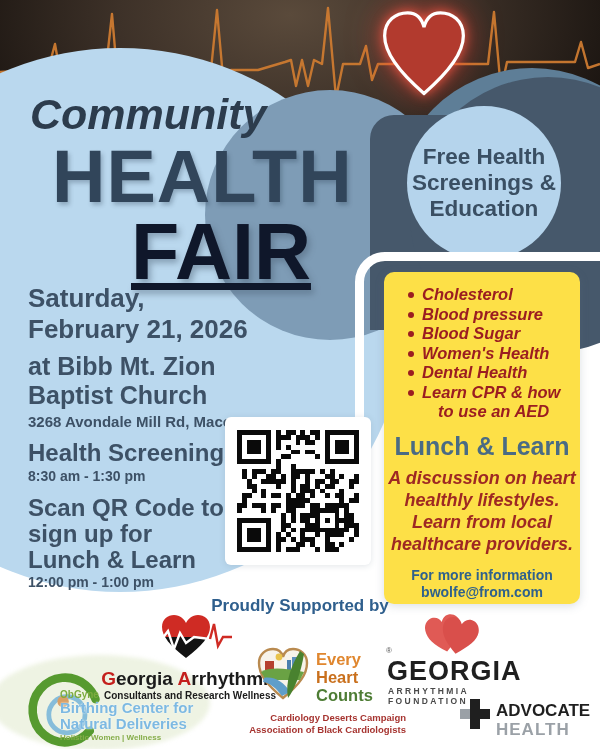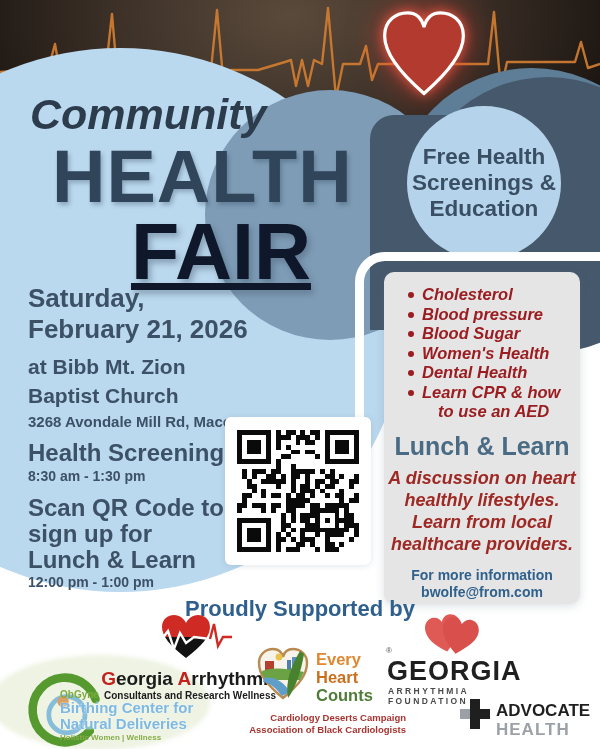--- a/index.html
+++ b/index.html
@@ -17,34 +17,34 @@
   
   .blob{left:-165px;top:48px;width:570px;height:544px;border-radius:50%;background:#bad8ee;}
   .steel-circle{left:205px;top:90px;width:250px;height:250px;border-radius:50%;background:#7e9cb6;}
   .crescent{left:392px;top:68px;width:280px;height:280px;border-radius:50%;background:#5e7e97;}
   .slate-rect{left:370px;top:115px;width:240px;height:215px;background:#46586b;border-radius:24px 0 0 0;}
   .slate-circle{left:410px;top:77px;width:276px;height:276px;border-radius:50%;background:#46586b;}
   .free-circle{left:407px;top:106px;width:154px;height:154px;border-radius:50%;background:#b5d4ec;
         display:flex;flex-direction:column;align-items:center;justify-content:center;
         color:#3a4f63;font-weight:bold;font-size:22.5px;line-height:26px;text-align:center;}
   .outline{left:355px;top:252px;width:400px;height:380px;border:9px solid #ffffff;border-radius:30px;}
-  .card{left:384px;top:272px;width:196px;height:332px;background:#e5e5e5;border-radius:10px;
+  .card{left:384px;top:272px;width:196px;height:332px;background:#fde047;border-radius:10px;
         box-shadow:0 2px 10px rgba(90,110,130,.22);}
 
   
   .t-community{left:30px;top:90px;font-style:italic;font-weight:600;font-size:43px;color:#2c3c4d;}
   .t-health{left:52px;top:134px;font-weight:800;font-size:74px;letter-spacing:1px;color:#31455a;
         text-shadow:2px 3px 4px rgba(40,60,80,.30);}
   .t-fair{left:131px;top:206px;font-weight:800;font-size:79px;color:#0f172a;
         text-shadow:3px 4px 6px rgba(70,90,110,.45);text-decoration:underline;}
 
   
   .left-col{left:28px;top:283px;width:335px;color:#3d5166;font-weight:bold;}
   .lc-date{font-size:26px;line-height:31px;}
-  .lc-venue{font-size:21px;line-height:29px;margin-top:7px;}
+  .lc-venue{font-size:25px;line-height:29px;margin-top:7px;}
   .lc-address{font-size:15px;margin-top:3px;}
   .lc-h{font-size:24px;margin-top:9px;}
   .lc-time{font-size:14px;margin-top:1px;}
   .lc-scan{font-size:24px;line-height:26px;margin-top:11px;}
 
   
   .bullets{position:absolute;left:24px;top:13px;}
   .b-row{display:flex;align-items:flex-start;font-style:italic;font-weight:800;
          font-size:16.5px;line-height:19.5px;color:#9b1d21;}
   .b-dot{width:6px;height:6px;border-radius:50%;background:#9b1d21;margin:7px 8px 0 0;flex:none;}
@@ -55,21 +55,21 @@
   .ll-heading{font-weight:800;font-size:25px;color:#4a6b84;}
   .ll-desc{margin-top:6px;font-style:italic;font-weight:800;font-size:18px;line-height:22px;color:#9e2823;}
   .ll-info{margin-top:12px;font-weight:bold;font-size:14px;line-height:17px;color:#2f618c;}
 
   
   .qr-box{left:225px;top:417px;width:146px;height:148px;background:#ffffff;border-radius:6px;
         box-shadow:0 1px 6px rgba(90,110,130,.18);}
   .qr-box svg{position:absolute;left:12px;top:13px;width:122px;height:122px;shape-rendering:crispEdges;}
 
   
-  .supported{left:0;top:596px;width:600px;text-align:center;font-weight:800;font-size:22px;color:#2f5f8d;}
+  .supported{left:0;top:596px;width:600px;text-align:center;font-weight:800;font-size:17px;color:#2f5f8d;}
   .splash{left:-10px;top:655px;width:220px;height:95px;border-radius:50%;background:#eef3e3;filter:blur(2px);}
 
   .gacri{left:95px;top:614px;width:190px;text-align:center;color:#1b1b1b;}
   .gacri-name{font-weight:800;font-size:19px;margin-top:2px;}
   .gacri-name .red{color:#c4201d;}
   .gacri-sub{font-size:10px;font-weight:600;margin-top:0;}
 
   .obgyne{left:5px;top:660px;width:200px;height:88px;}
   .ob-ring{position:absolute;left:20px;top:10px;width:80px;height:80px;}
   .ob-text{position:absolute;left:55px;top:30px;line-height:1;}

